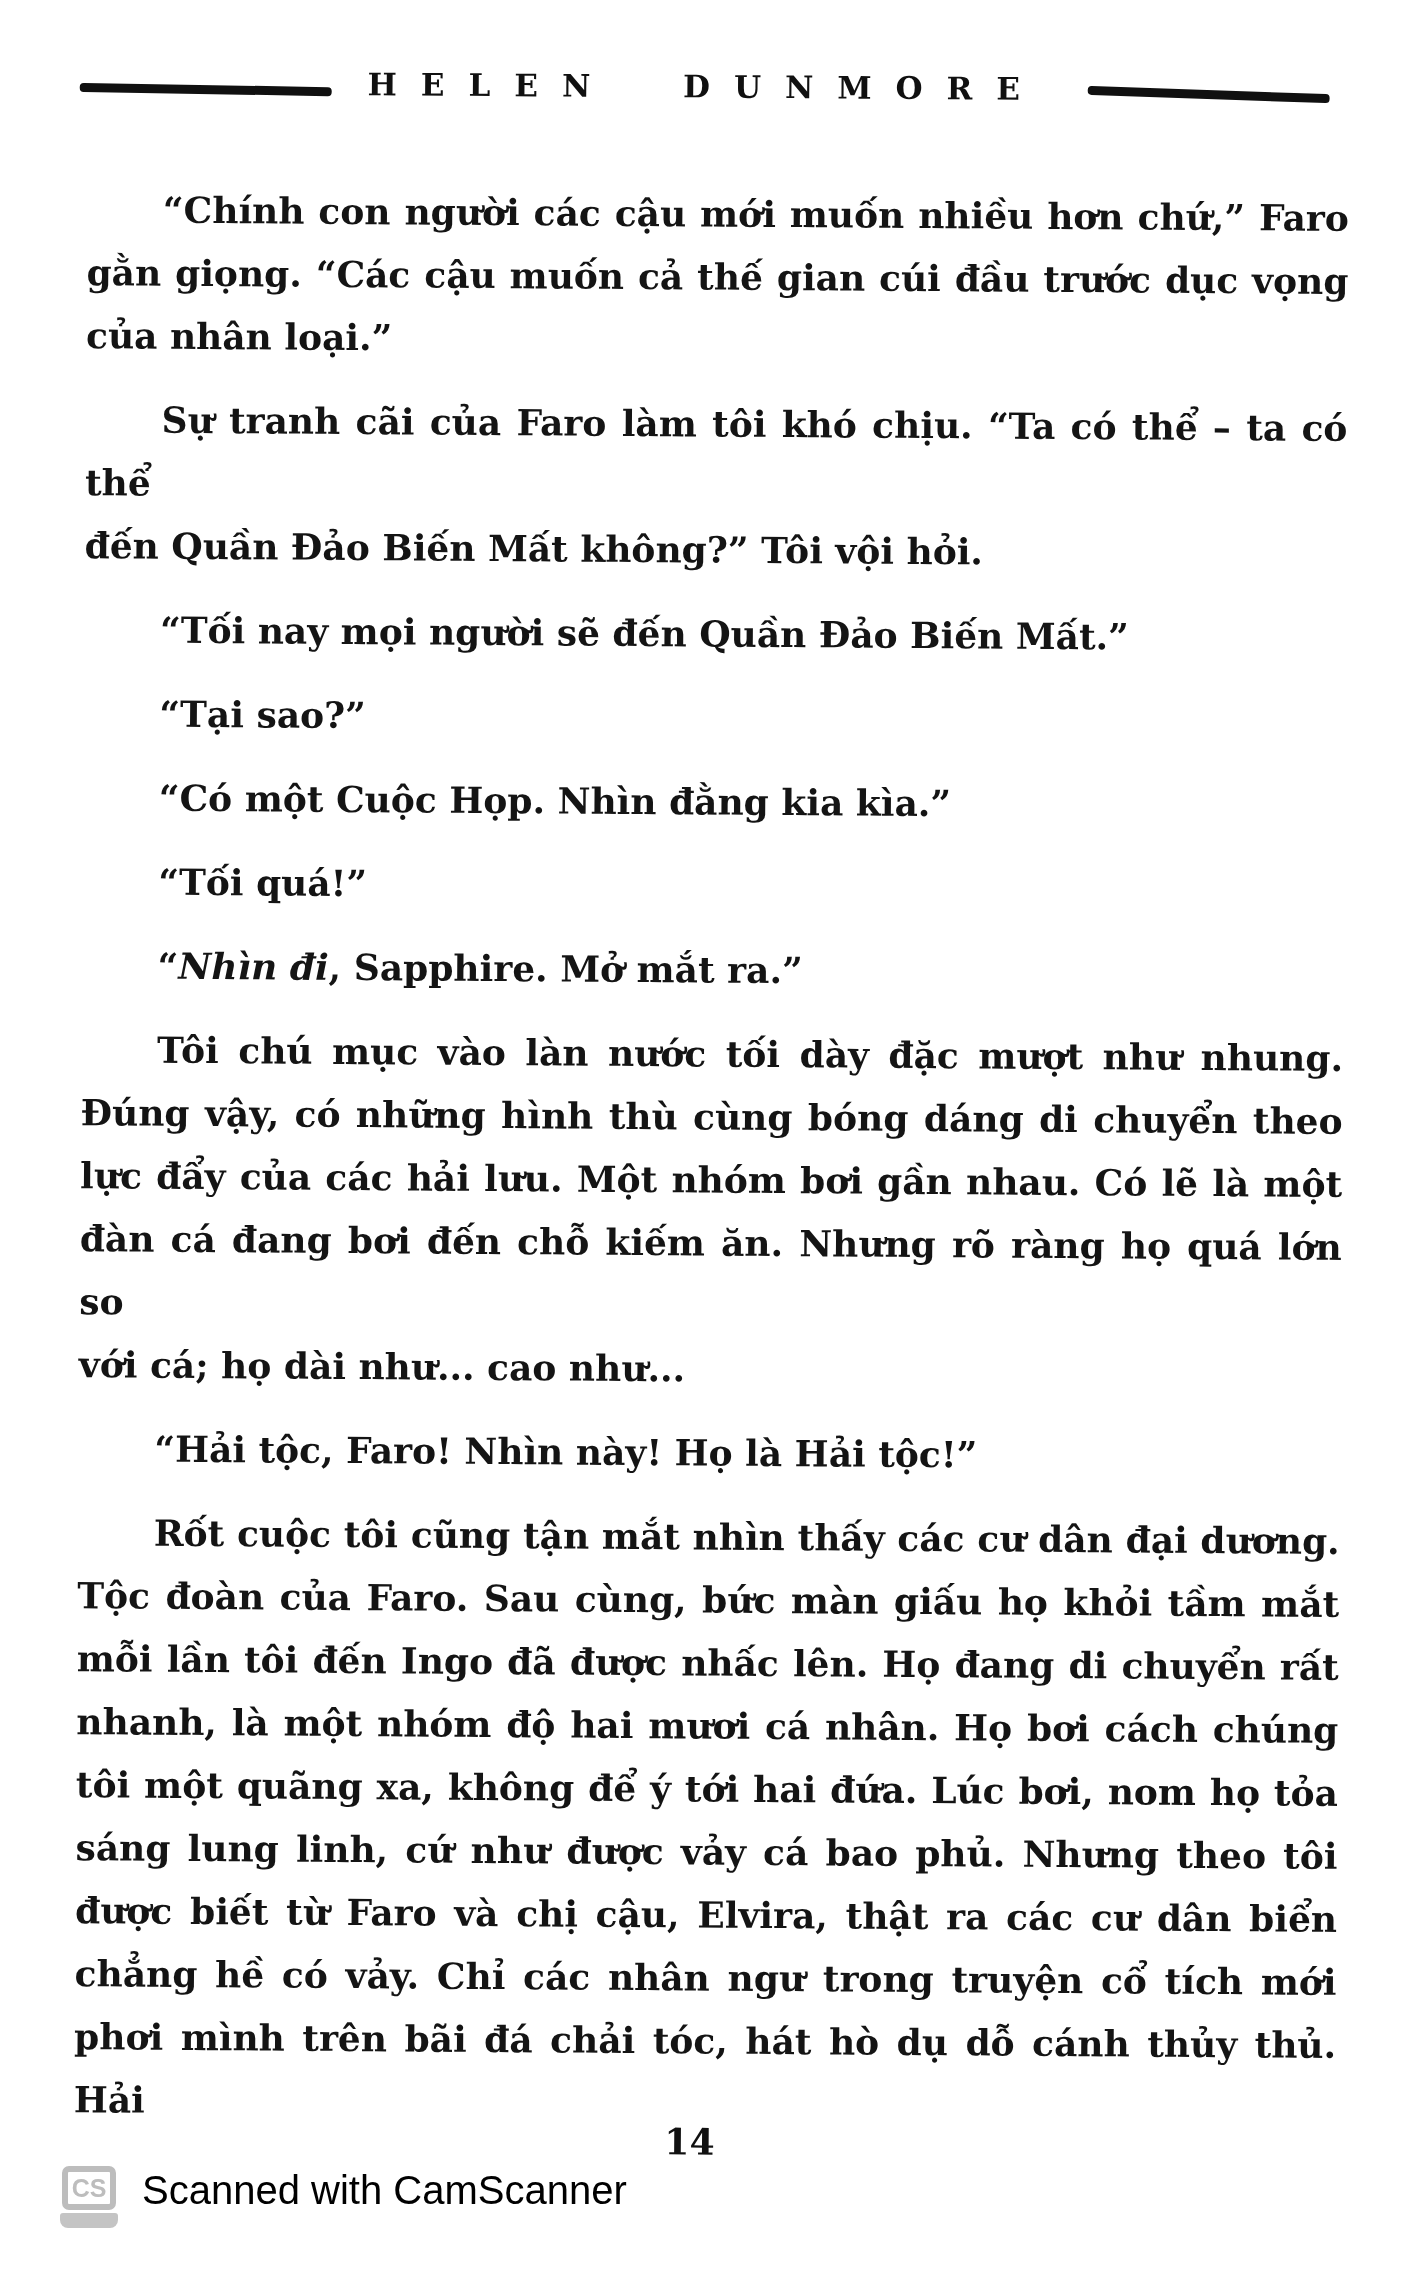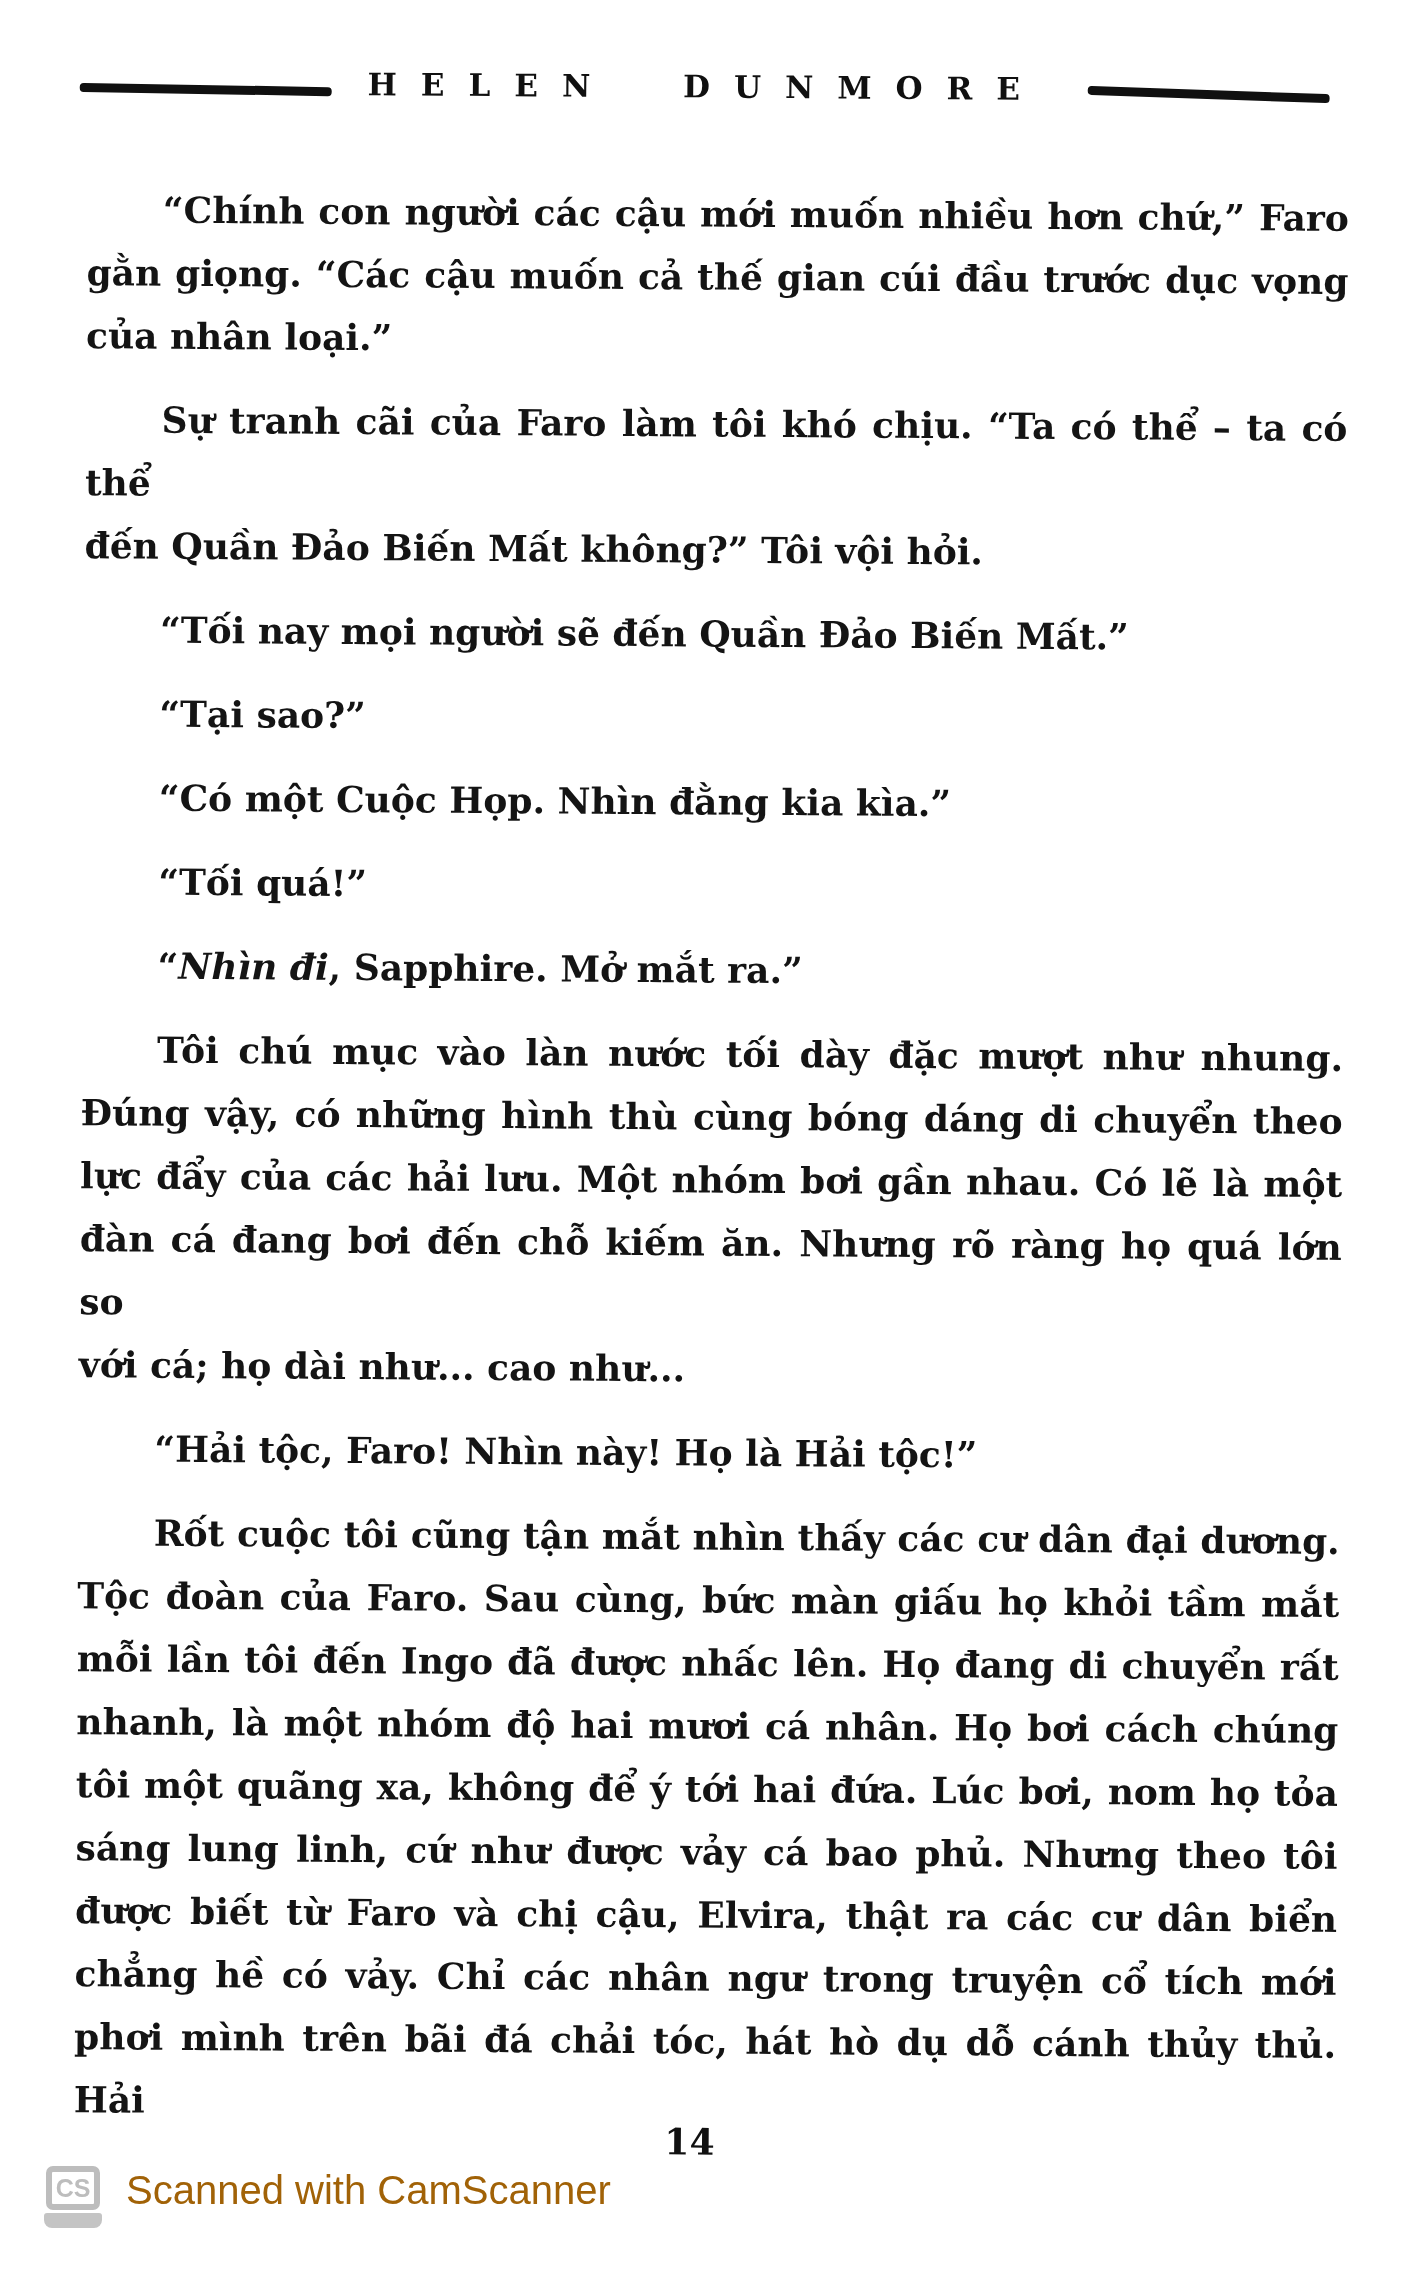--- a/index.html
+++ b/index.html
@@ -76,21 +76,21 @@
     left: 0;
     width: 1408px;
     text-align: center;
     font-size: 36px;
     font-weight: 700;
     color: #101010;
   }
   
   .watermark {
     position: absolute;
-    left: 46px;
+    left: 62px;
     top: 2166px;
     display: flex;
     align-items: flex-start;
   }
   .cs-logo { width: 58px; }
   .cs-box {
     box-sizing: border-box;
     width: 54px;
     height: 44px;
     border: 6px solid #bdbdbd;
@@ -111,21 +111,21 @@
     margin-left: -2px;
     background: #c4c4c4;
     border-radius: 3px 3px 8px 8px;
   }
   .wm-label {
     margin-left: 22px;
     margin-top: 2px;
     font-family: "Liberation Sans", sans-serif;
     font-size: 40px;
     font-weight: 400;
-    color: #a16207;
+    color: #000000;
     white-space: nowrap;
   }
 </style>
 </head>
 <body>
 
 <div class="page-content">
 
   <div class="running-head">
     <div class="head-rule left"></div>

